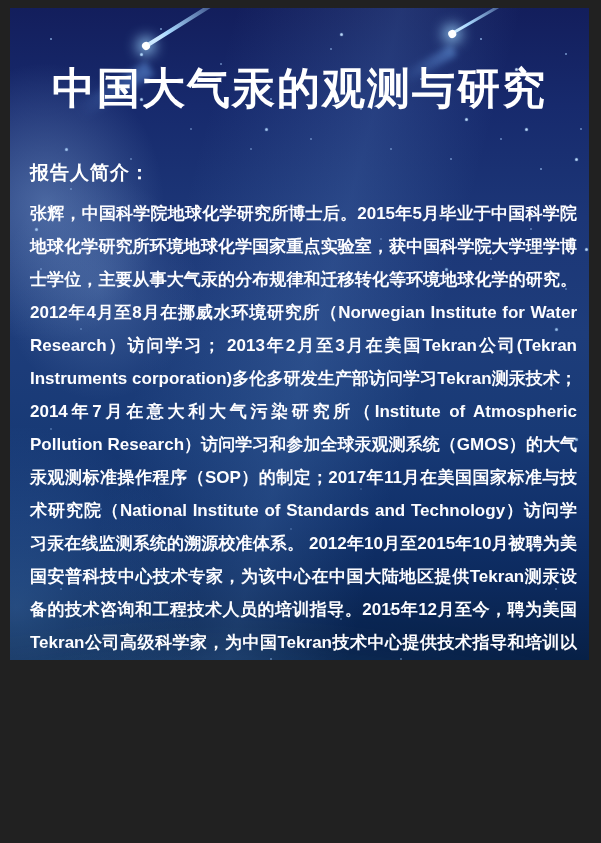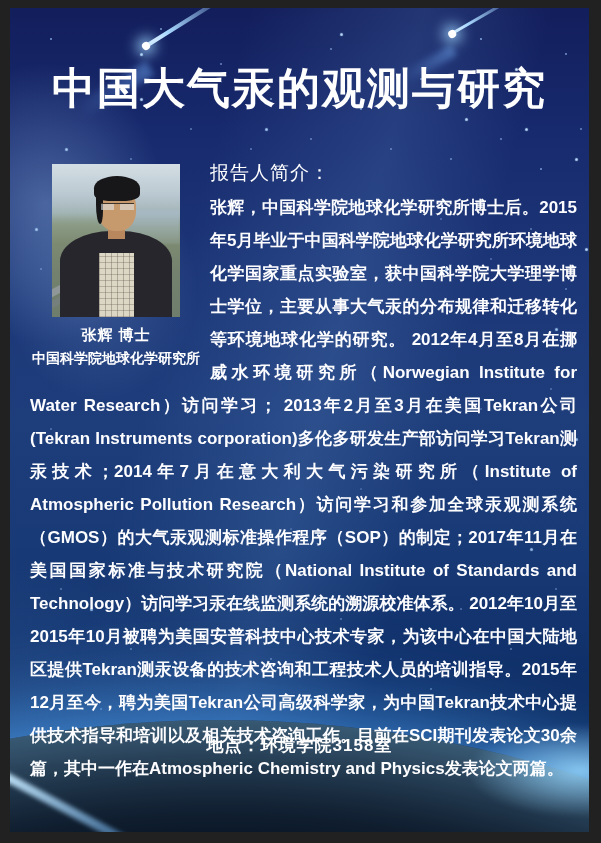--- a/index.html
+++ b/index.html
@@ -5,21 +5,21 @@
   * { margin:0; padding:0; box-sizing:border-box; }
   html,body { width:601px; height:843px; }
   body {
     background:#212121;
     font-family:"Liberation Sans","DejaVu Sans",sans-serif;
     overflow:hidden;
     position:relative;
   }
   
   .poster {
-    position:absolute; left:10px; top:8px; width:579px; height:824px;
+    position:absolute; left:10px; top:8px; width:579px; height:652px;
     overflow:hidden; color:#fff;
     background:
       radial-gradient(circle at 1% 92%, rgba(100,160,225,.30), rgba(100,160,225,0) 22%),
       radial-gradient(ellipse 170px 200px at 35px 195px, rgba(150,185,230,.38), rgba(150,185,230,0) 70%),
       radial-gradient(ellipse 140px 160px at 90px 280px, rgba(140,175,225,.25), rgba(140,175,225,0) 70%),
       linear-gradient(105deg, rgba(110,160,220,0) 30%, rgba(110,160,220,.12) 45%, rgba(110,160,220,.18) 52%, rgba(110,160,220,0) 68%),
       linear-gradient(180deg,#131e5c 0%,#172a6d 15%,#1c3677 32%,#1e3d7b 50%,#183a76 65%,#11316b 78%,#0c2a5e 88%,#082046 100%);
   }
   
   .stars { position:absolute; inset:0; pointer-events:none; }
@@ -122,21 +122,21 @@
     background:#c79a6e; border-radius:46% 46% 42% 42%; }
   .person-hair { position:absolute; left:33%; top:8%; width:36%; height:16%;
     background:#17171a; border-radius:50% 50% 30% 30%; }
   .person-hair::after { content:""; position:absolute; left:4%; top:55%; width:16%; height:140%;
     background:#17171a; border-radius:0 0 40% 60%; }
   .person-glasses { position:absolute; left:38%; top:25.5%; width:26%; height:4.5%;
     border-top:1px solid #3c342c;
     background:linear-gradient(90deg, rgba(230,235,238,.55) 0 40%, transparent 40% 58%, rgba(230,235,238,.55) 58% 100%); }
   .speaker-name { margin-top:9px; font-size:15px; font-weight:bold; letter-spacing:1px; }
   .speaker-affiliation { margin-top:5px; font-size:14px; font-weight:bold; white-space:nowrap; }
-  .bio-heading { font-size:19px; font-weight:normal; line-height:30px; margin-bottom:3px; letter-spacing:1px; }
+  .bio-heading { font-size:19px; font-weight:bold; line-height:30px; margin-bottom:9px; letter-spacing:1px; }
   .bio-text { font-size:17px; line-height:33px; text-align:justify; text-justify:inter-ideograph; color:#fdfdff;font-weight:bold; }
   
   .footer { position:absolute; top:726px; left:0; width:100%; text-align:center; z-index:6; }
   .footer-time { font-size:20px; font-weight:bold; letter-spacing:1px; }
   .footer-location { font-size:17px; font-weight:bold; letter-spacing:1px; }
 </style>
 </head>
 <body>
 
 <div class="poster">
@@ -150,35 +150,20 @@
   <div class="meteor-coma coma-2"></div>
   <div class="meteor-tail meteor-2"></div>
   <div class="planet"></div>
   <div class="rim-glow"></div>
   <div class="corner-beam"></div>
 
   <h1 class="title">中国大气汞的观测与研究</h1>
 
   <div class="content">
 
-    <div class="photo-card">
-      <div class="photo">
-        <div class="photo-sky"></div>
-        <div class="photo-water"></div>
-        <div class="photo-railing"></div>
-        <div class="person-jacket"></div>
-        <div class="person-shirt"></div>
-        <div class="person-neck"></div>
-        <div class="person-head"></div>
-        <div class="person-hair"></div>
-        <div class="person-glasses"></div>
-      </div>
-      <div class="speaker-name">张辉 博士</div>
-      <div class="speaker-affiliation">中国科学院地球化学研究所</div>
-    </div>
 
     <div class="bio-heading">报告人简介：</div>
     <div class="bio-text">张辉，中国科学院地球化学研究所博士后。2015年5月毕业于中国科学院地球化学研究所环境地球化学国家重点实验室，获中国科学院大学理学博士学位，主要从事大气汞的分布规律和迁移转化等环境地球化学的研究。 2012年4月至8月在挪威水环境研究所（Norwegian Institute for Water Research）访问学习； 2013年2月至3月在美国Tekran公司(Tekran Instruments corporation)多伦多研发生产部访问学习Tekran测汞技术；2014年7月在意大利大气污染研究所（Institute of Atmospheric Pollution Research）访问学习和参加全球汞观测系统（GMOS）的大气汞观测标准操作程序（SOP）的制定；2017年11月在美国国家标准与技术研究院（National Institute of Standards and Technology）访问学习汞在线监测系统的溯源校准体系。 2012年10月至2015年10月被聘为美国安普科技中心技术专家，为该中心在中国大陆地区提供Tekran测汞设备的技术咨询和工程技术人员的培训指导。2015年12月至今，聘为美国Tekran公司高级科学家，为中国Tekran技术中心提供技术指导和培训以及相关技术咨询工作。目前在SCI期刊发表论文30余篇，其中一作在Atmospheric Chemistry and Physics发表论文两篇。</div>
 
   </div>
 
   <div class="footer">
     <div class="footer-location">地点：环境学院3158室</div>
   </div>
 

